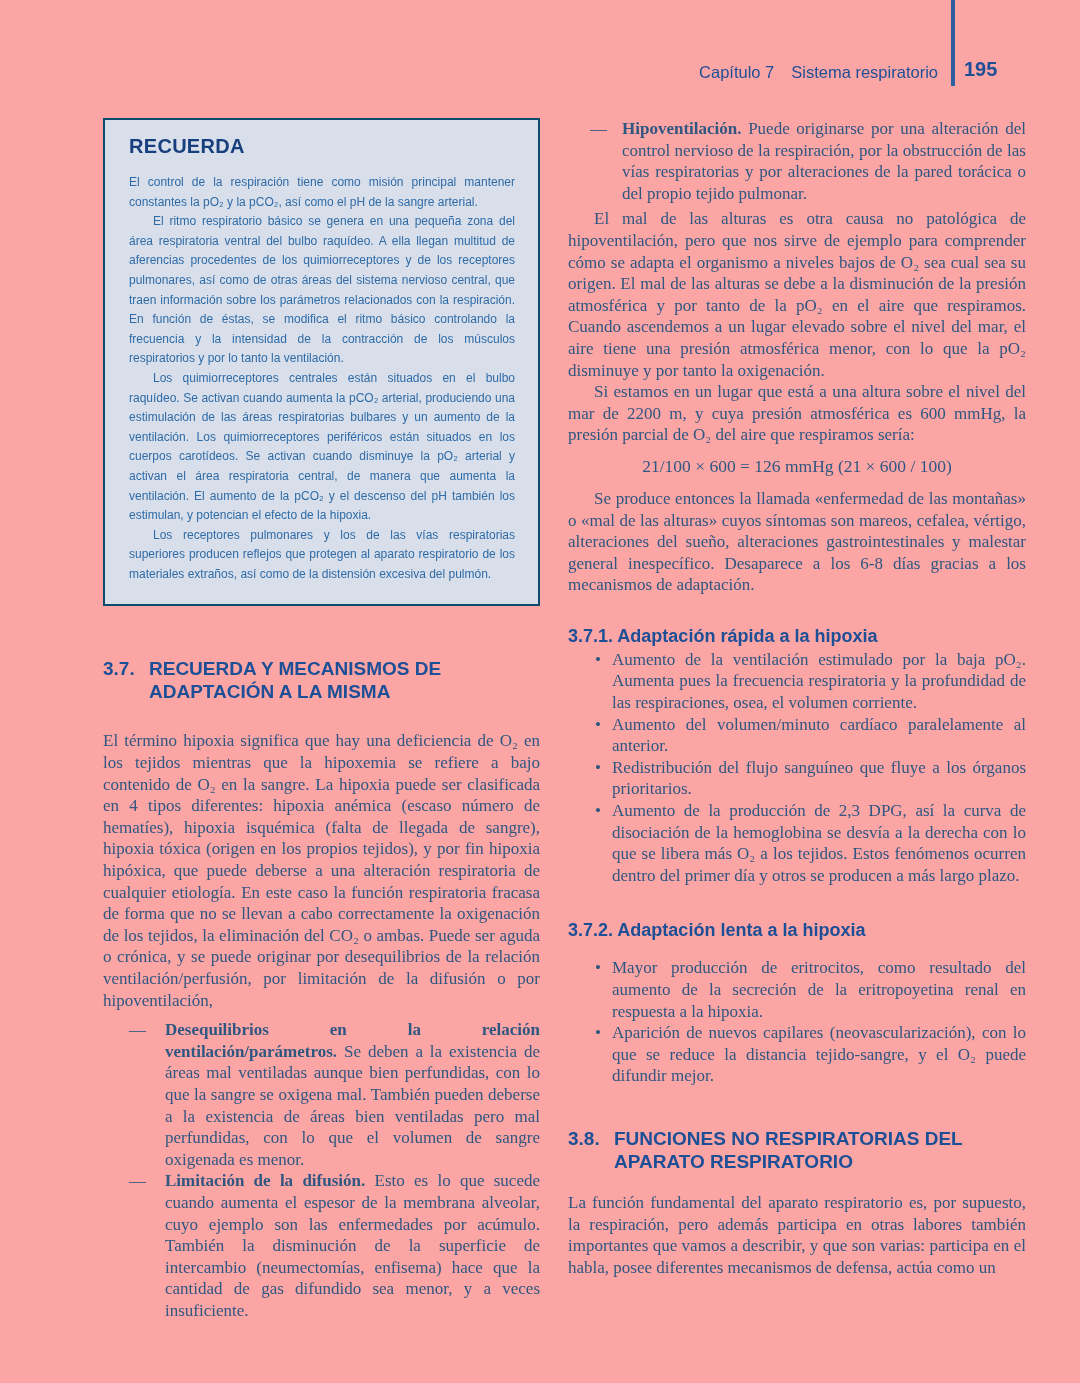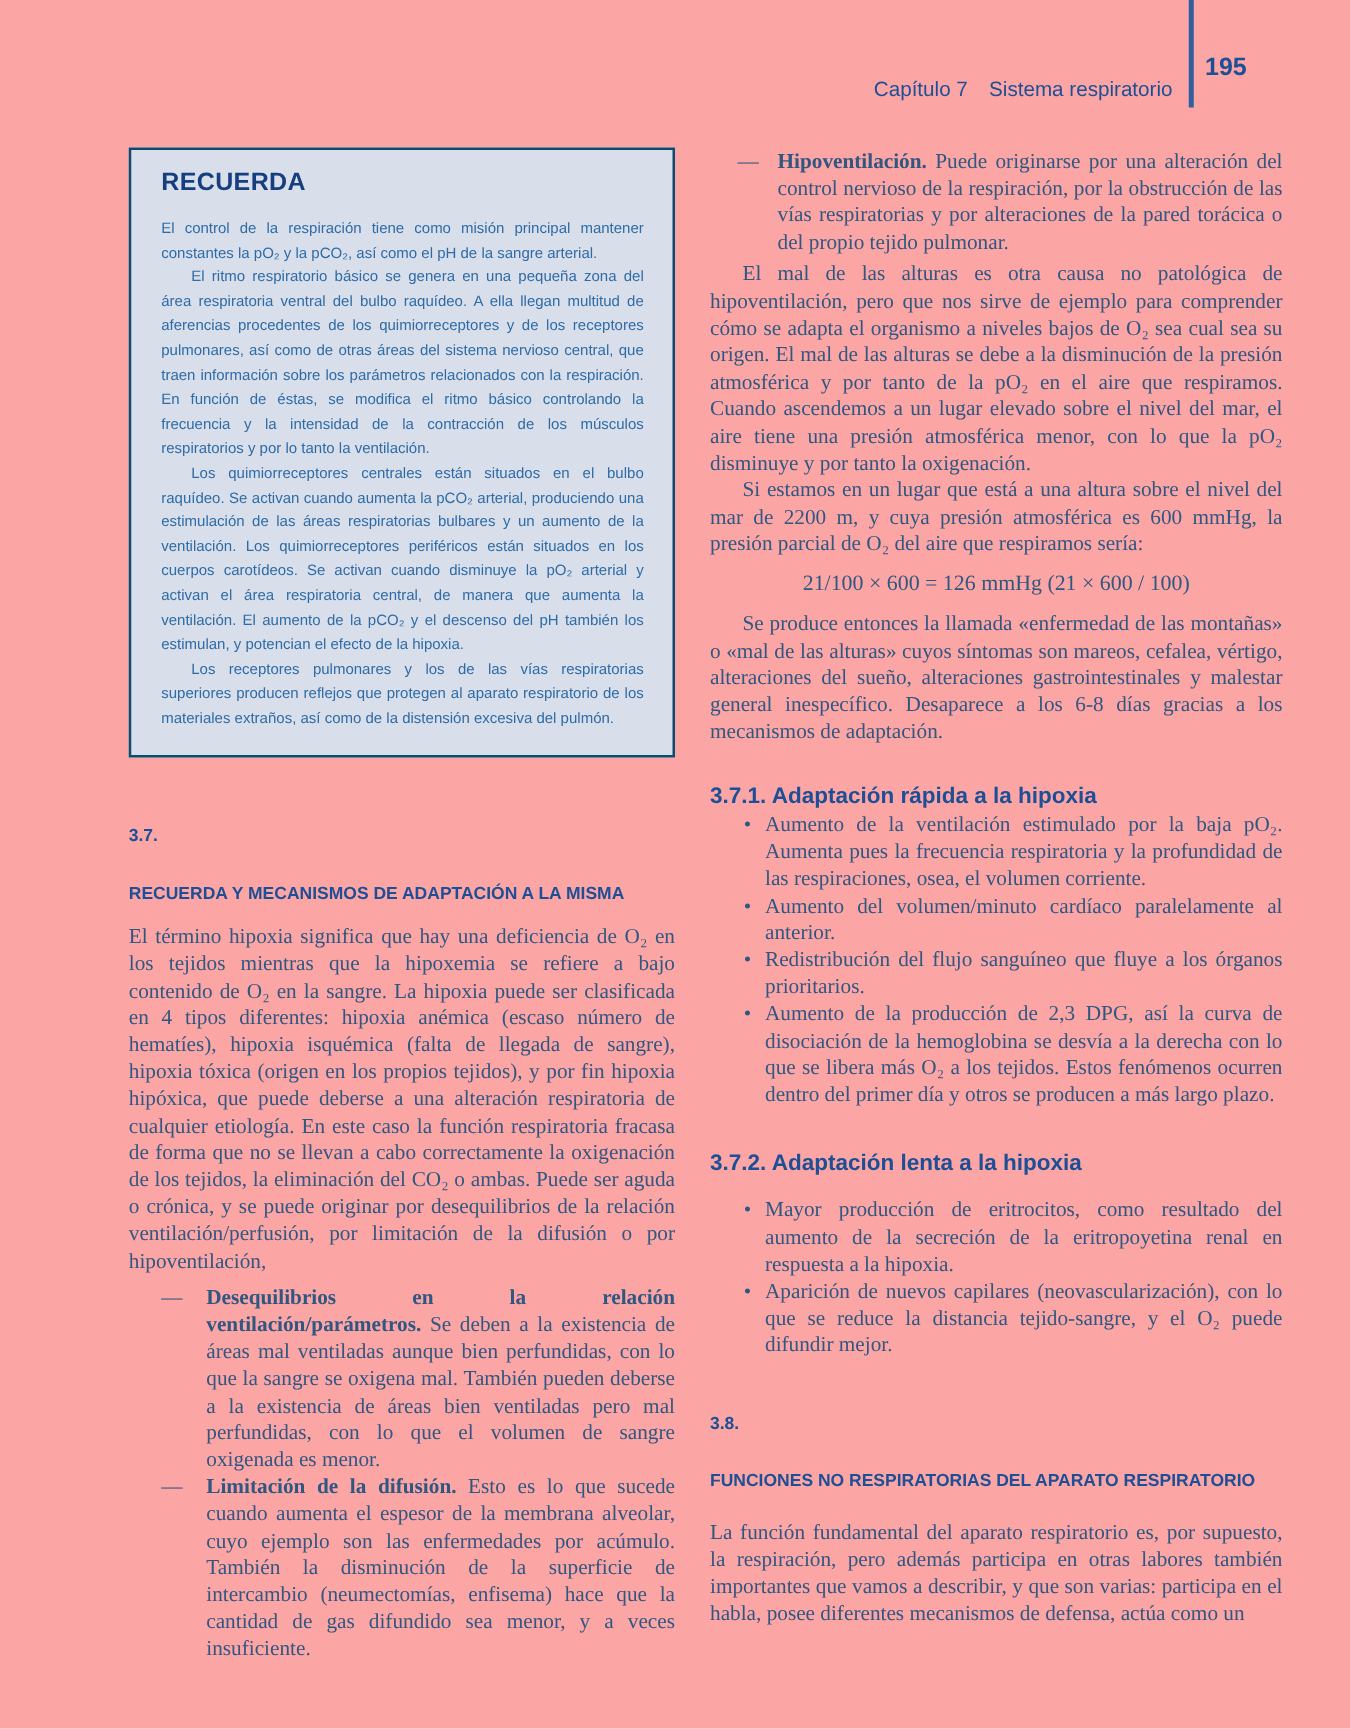--- a/index.html
+++ b/index.html
@@ -13,21 +13,21 @@
   }
   
   .header-rule{position:absolute;left:951px;top:0;width:4px;height:86px;background:#2f5f9c;}
   .header-text{
     position:absolute;top:63px;right:142px;
     display:flex;gap:17px;
     font-family:"Liberation Sans","DejaVu Sans",sans-serif;
     font-size:16.5px;color:#1d4f96;white-space:nowrap;
   }
   .page-number{
-    position:absolute;top:43px;left:964px;
+    position:absolute;top:58px;left:964px;
     font-family:"Liberation Sans","DejaVu Sans",sans-serif;
     font-size:20px;font-weight:bold;color:#1d4f96;
   }
   
   .col-left{position:absolute;left:103px;top:118px;width:437px;}
   .col-right{position:absolute;left:568px;top:118px;width:458px;}
   
   .recuerda{
     background:#d8dfeb;
     border:2px solid #0c4a6e;
@@ -40,21 +40,21 @@
     font-size:20px;font-weight:bold;color:#173f7e;letter-spacing:0.3px;
   }
   .recuerda p{
     margin:0;font-size:12px;line-height:19.6px;text-align:justify;
   }
   .recuerda p.ind{text-indent:24px;}
   
   .sec-head{
     display:flex;
     font-family:"Liberation Sans","DejaVu Sans",sans-serif;
-    font-size:14px;font-weight:bold;color:#1d4f96;line-height:23px;flex-direction:column;
+    font-size:19px;font-weight:bold;color:#1d4f96;line-height:23px;
   }
   .sec-head .num{flex:0 0 46px;}
   .sub-head{
     font-family:"Liberation Sans","DejaVu Sans",sans-serif;
     font-size:18px;font-weight:bold;color:#1d4f96;line-height:22px;
   }
   
   .body-p{
     margin:0;font-size:17px;line-height:21.6px;text-align:justify;color:#2f5781;
   }
@@ -74,21 +74,21 @@
     font-size:17px;line-height:21.6px;text-align:justify;color:#2f5781;
   }
   .bullet-item .dot{position:absolute;left:27px;top:0;}
   
   .formula{
     margin:9px 0 11px 0;
     font-size:17.5px;line-height:22px;text-align:center;color:#2f5781;
   }
   
   .mt-sec37{margin-top:51px;}
-  .mt-para{margin-top:12px;}
+  .mt-para{margin-top:27px;}
   .mt-small{margin-top:4px;}
   .mt-head371{margin-top:29px;margin-bottom:2px;}
   .mt-head372{margin-top:33px;margin-bottom:16px;}
   .mt-head38{margin-top:40px;margin-bottom:19px;}
 </style>
 </head>
 <body>
 
 <div class="page">
 

